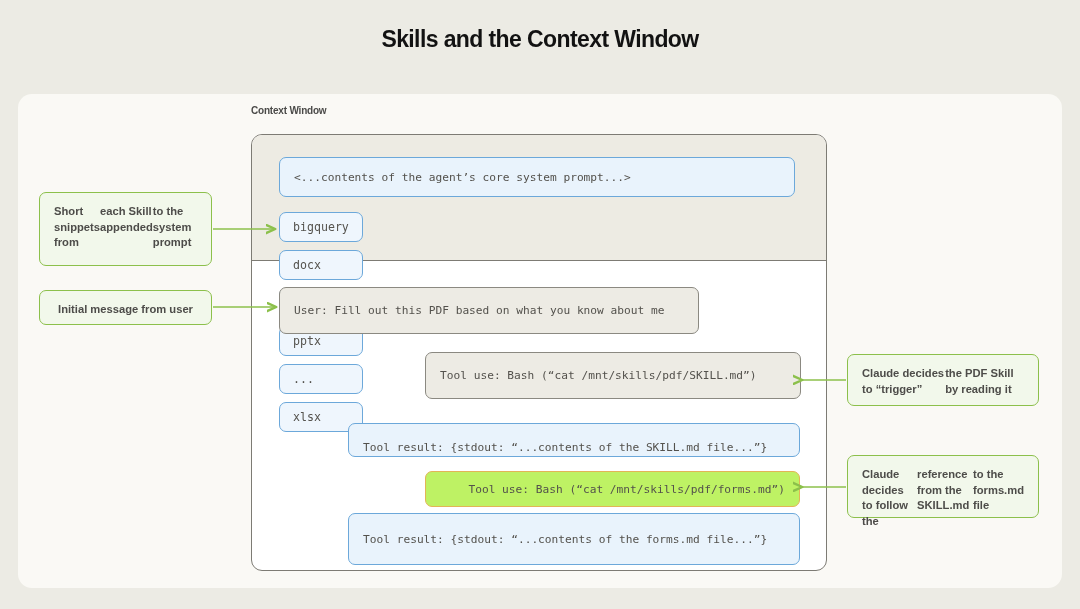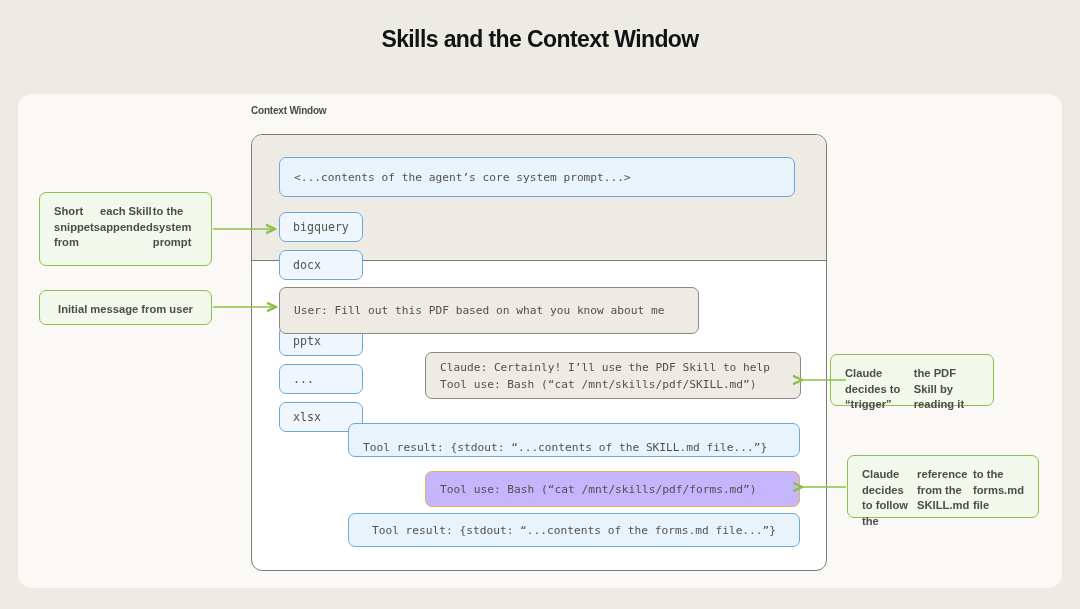--- a/index.html
+++ b/index.html
@@ -79,21 +79,21 @@
     line-height: 17px;
     color: #53514C;
     padding: 0 14px;
     white-space: pre;
     display: flex;
     flex-direction: column;
     justify-content: center;
   }
   .bubble.blue   { background: #E9F3FC; border: 1.6px solid #6CA8DA; }
   .bubble.gray   { background: #EDEBE4; border: 1.4px solid #8B8981; }
-  .bubble.orange { background: #c4b5fd; border: 1.6px solid #E3B457; }
+  .bubble.orange { background: #bef264; border: 1.6px solid #E3B457; align-items: flex-end; }
 
   .chip-row {
     position: absolute;
     left: 27px;
     top: 77px;
     display: flex;
     gap: 8px;
     flex-direction: column;
   }
   .chip {
@@ -154,49 +154,48 @@
     <div class="chip">pptx</div>
     <div class="chip">...</div>
     <div class="chip">xlsx</div>
   </div>
 
   <div class="bubble gray" style="left:27px; top:140px; width:420px; height:47px;margin-top:12px;">
     <span>User: Fill out this PDF based on what you know about me</span>
   </div>
 
   <div class="bubble gray" style="left:173px; top:217px; width:376px; height:47px;">
-    <span>Claude: Certainly! I’ll use the PDF Skill to help</span>
     <span>Tool use: Bash (“cat /mnt/skills/pdf/SKILL.md”)</span>
   </div>
 
   <div class="bubble blue" style="left:96px; top:288px; width:452px; height:34px;justify-content:flex-end;">
     <span>Tool result: {stdout: “...contents of the SKILL.md file...”}</span>
   </div>
 
   <div class="bubble orange" style="left:173px; top:336px; width:375px; height:36px;">
     <span>Tool use: Bash (“cat /mnt/skills/pdf/forms.md”)</span>
   </div>
 
-  <div class="bubble blue" style="left:96px; top:378px; width:452px; height:34px;text-align:center;">
+  <div class="bubble blue" style="left:96px; top:378px; width:452px; height:52px;">
     <span>Tool result: {stdout: “...contents of the forms.md file...”}</span>
   </div>
 
 </div>
 
 <div class="note" style="left:39px; top:192px; width:173px; height:74px;">
   <span>Short snippets from</span>
   <span>each Skill appended</span>
   <span>to the system prompt</span>
 </div>
 
 <div class="note" style="left:39px; top:290px; width:173px; height:35px;">
   <span>Initial message from user</span>
 </div>
 
-<div class="note" style="left:830px; top:354px; width:164px; height:52px;">
+<div class="note" style="left:847px; top:354px; width:192px; height:52px;">
   <span>Claude decides to “trigger”</span>
   <span>the PDF Skill by reading it</span>
 </div>
 
 <div class="note" style="left:847px; top:455px; width:192px; height:63px;">
   <span>Claude decides to follow the</span>
   <span>reference from the SKILL.md</span>
   <span>to the forms.md file</span>
 </div>
 

